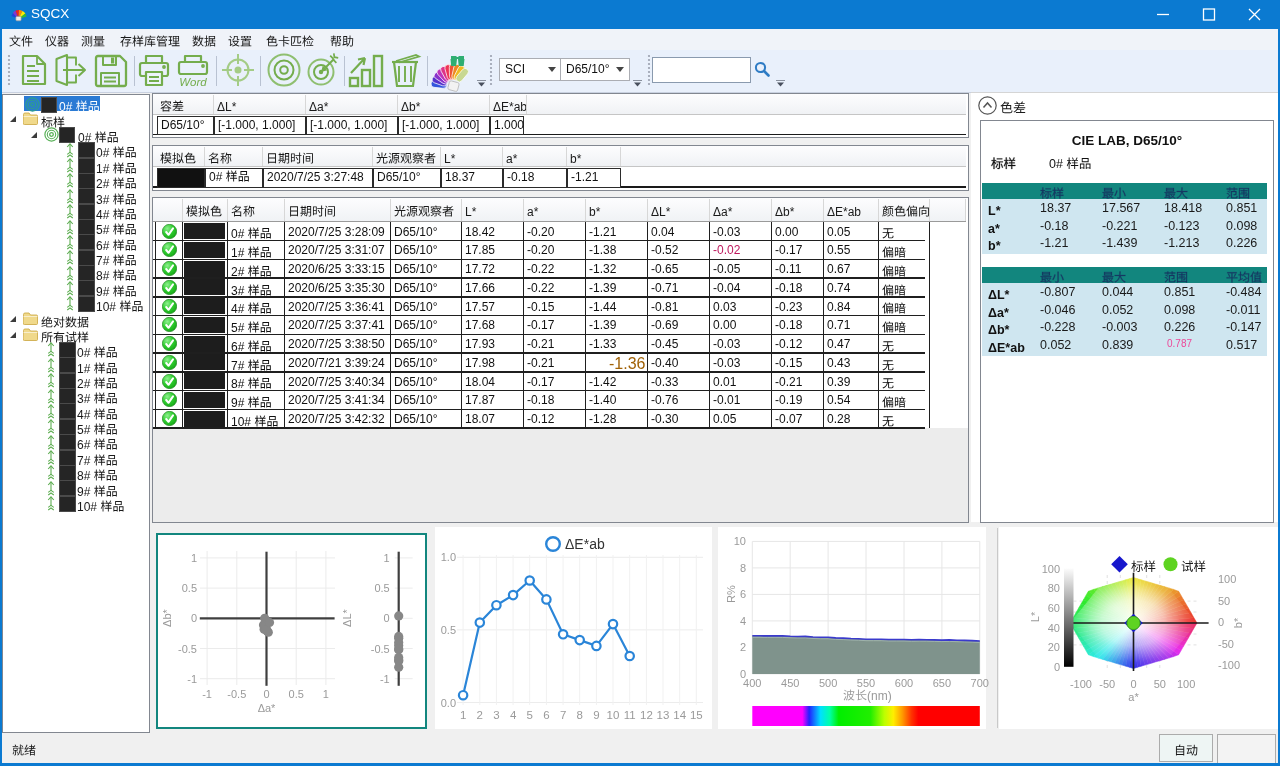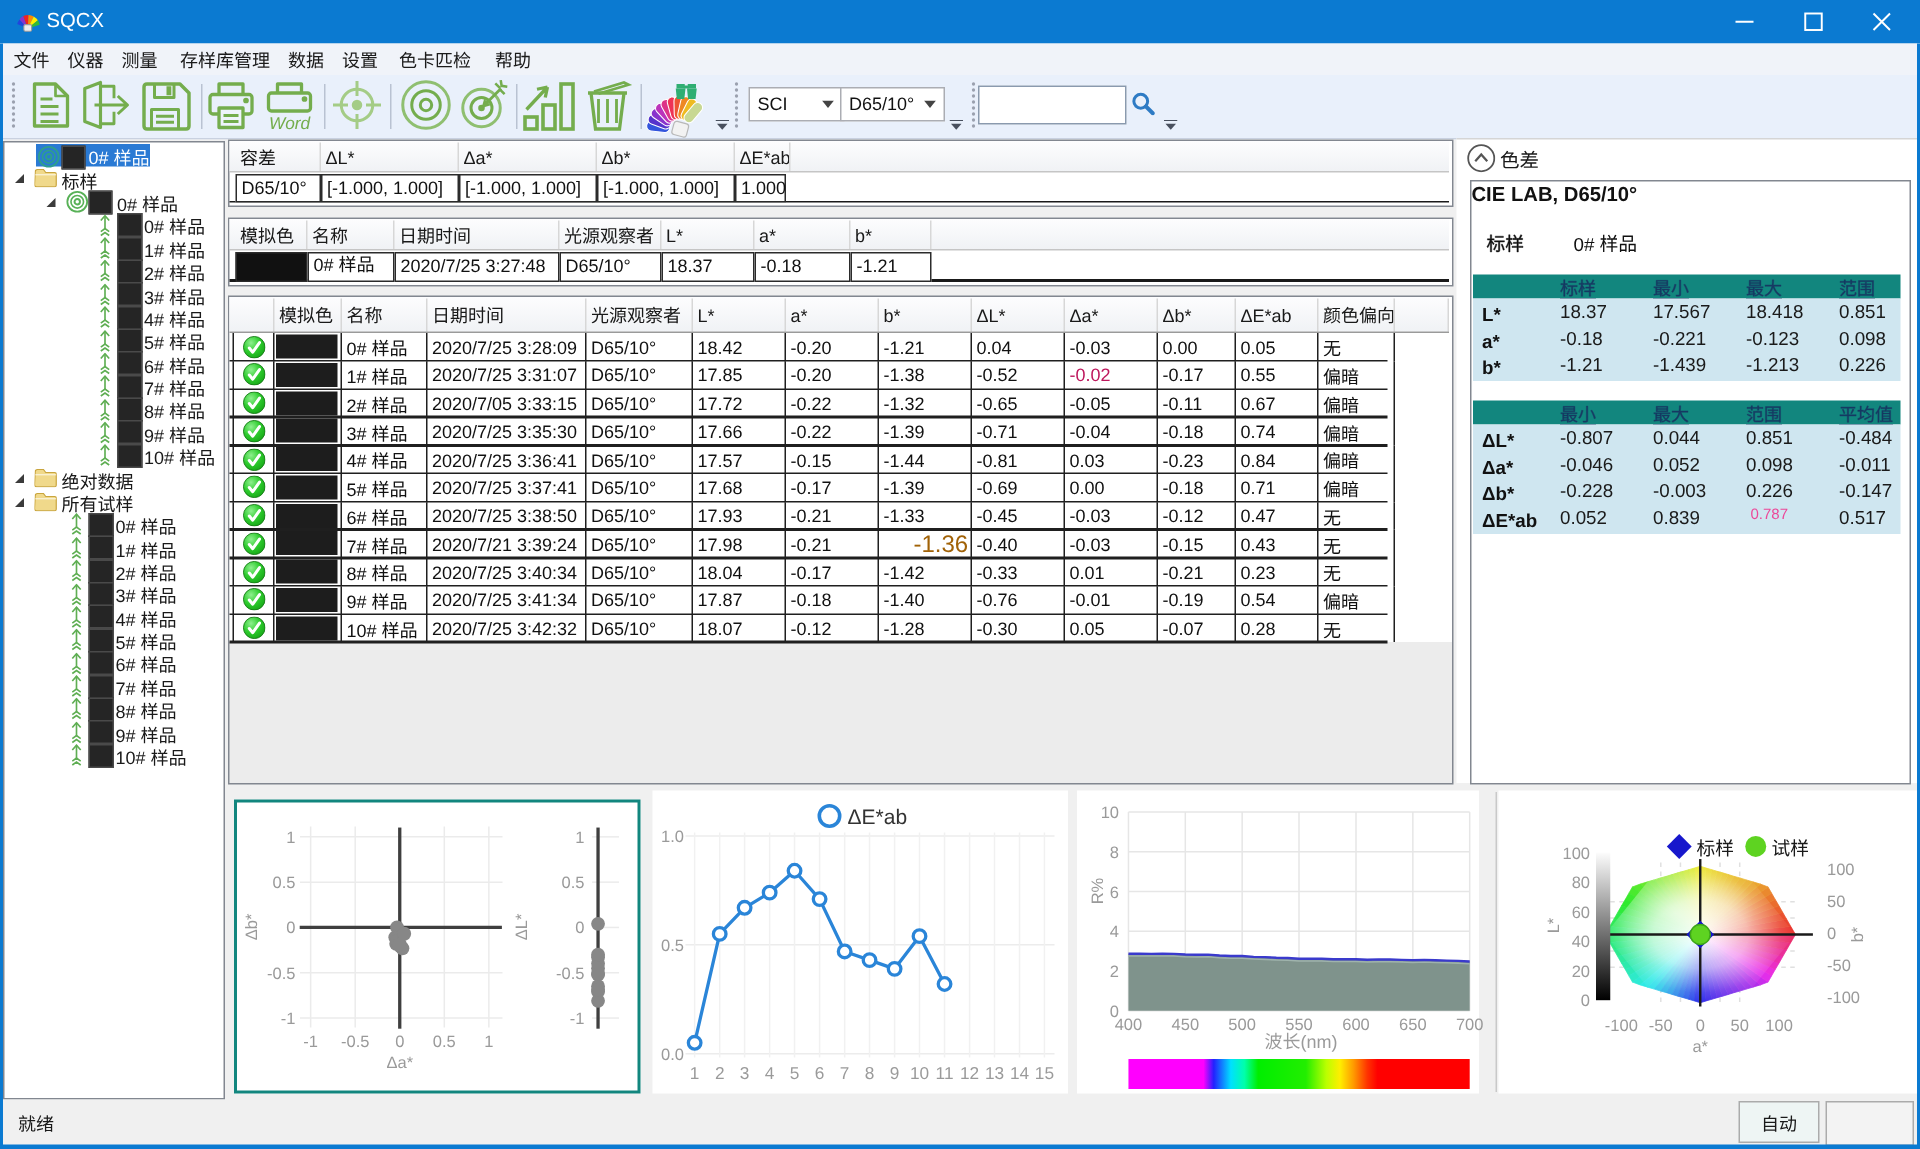--- a/index.html
+++ b/index.html
@@ -918,21 +918,21 @@
           </defs>
           <circle cx="7.5" cy="7.5" r="7.2" fill="url(#ckg)" stroke="#1a7a1a" stroke-width="0.6"></circle>
           <path d="M4.2 8 l2.3 2.8 L11 4.4" fill="none" stroke="#fff" stroke-width="2" stroke-linecap="round" stroke-linejoin="round"></path>
         </svg></div>
 <div style="position:absolute;left:31px;top:62.5px;width:41px;height:16px;background:#1d1d1d"></div>
 <div style="position:absolute;left:78px;top:63.5px"><svg width="41" height="14" viewBox="0 -10.6 41 14" style="overflow:visible;vertical-align:-3.4px;">
           <text x="0.0" y="0" font-family="Liberation Sans" font-size="12" fill="#111">2# </text>
           <use href="#zg7" fill="#111" transform="translate(16.7 0) scale(0.0120)"></use>
           <use href="#zg21" fill="#111" transform="translate(28.7 0) scale(0.0120)"></use>
         </svg></div>
-<div style="position:absolute;left:135px;top:64.0px;font-size:12px;color:#111;line-height:15px">2020/7/05 3:33:15</div>
+<div style="position:absolute;left:135px;top:64.0px;font-size:12px;color:#111;line-height:15px">2020/6/25 3:33:15</div>
 <div style="position:absolute;left:241px;top:64.0px;font-size:12px;color:#111;line-height:15px">D65/10°</div>
 <div style="position:absolute;left:312px;top:64.0px;font-size:12px;color:#111;line-height:15px">17.72</div>
 <div style="position:absolute;left:374px;top:64.0px;font-size:12px;color:#111;line-height:15px">-0.22</div>
 <div style="position:absolute;left:436px;top:64.0px;font-size:12px;color:#111;line-height:15px">-1.32</div>
 <div style="position:absolute;left:498px;top:64.0px;font-size:12px;color:#111;line-height:15px">-0.65</div>
 <div style="position:absolute;left:560px;top:64.0px;font-size:12px;color:#111;line-height:15px">-0.05</div>
 <div style="position:absolute;left:622px;top:64.0px;font-size:12px;color:#111;line-height:15px">-0.11</div>
 <div style="position:absolute;left:674px;top:64.0px;font-size:12px;color:#111;line-height:15px">0.67</div>
 <div style="position:absolute;left:729px;top:63.5px"><svg width="24" height="14" viewBox="0 -10.6 24 14" style="overflow:visible;vertical-align:-3.4px;">
           <use href="#zg44" fill="#111" transform="translate(0.0 0) scale(0.0120)"></use>
@@ -963,21 +963,21 @@
           </defs>
           <circle cx="7.5" cy="7.5" r="7.2" fill="url(#ckg)" stroke="#1a7a1a" stroke-width="0.6"></circle>
           <path d="M4.2 8 l2.3 2.8 L11 4.4" fill="none" stroke="#fff" stroke-width="2" stroke-linecap="round" stroke-linejoin="round"></path>
         </svg></div>
 <div style="position:absolute;left:31px;top:81.2px;width:41px;height:16px;background:#1d1d1d"></div>
 <div style="position:absolute;left:78px;top:82.2px"><svg width="41" height="14" viewBox="0 -10.6 41 14" style="overflow:visible;vertical-align:-3.4px;">
           <text x="0.0" y="0" font-family="Liberation Sans" font-size="12" fill="#111">3# </text>
           <use href="#zg7" fill="#111" transform="translate(16.7 0) scale(0.0120)"></use>
           <use href="#zg21" fill="#111" transform="translate(28.7 0) scale(0.0120)"></use>
         </svg></div>
-<div style="position:absolute;left:135px;top:82.8px;font-size:12px;color:#111;line-height:15px">2020/7/25 3:35:30</div>
+<div style="position:absolute;left:135px;top:82.8px;font-size:12px;color:#111;line-height:15px">2020/6/25 3:35:30</div>
 <div style="position:absolute;left:241px;top:82.8px;font-size:12px;color:#111;line-height:15px">D65/10°</div>
 <div style="position:absolute;left:312px;top:82.8px;font-size:12px;color:#111;line-height:15px">17.66</div>
 <div style="position:absolute;left:374px;top:82.8px;font-size:12px;color:#111;line-height:15px">-0.22</div>
 <div style="position:absolute;left:436px;top:82.8px;font-size:12px;color:#111;line-height:15px">-1.39</div>
 <div style="position:absolute;left:498px;top:82.8px;font-size:12px;color:#111;line-height:15px">-0.71</div>
 <div style="position:absolute;left:560px;top:82.8px;font-size:12px;color:#111;line-height:15px">-0.04</div>
 <div style="position:absolute;left:622px;top:82.8px;font-size:12px;color:#111;line-height:15px">-0.18</div>
 <div style="position:absolute;left:674px;top:82.8px;font-size:12px;color:#111;line-height:15px">0.74</div>
 <div style="position:absolute;left:729px;top:82.2px"><svg width="24" height="14" viewBox="0 -10.6 24 14" style="overflow:visible;vertical-align:-3.4px;">
           <use href="#zg44" fill="#111" transform="translate(0.0 0) scale(0.0120)"></use>
@@ -1194,21 +1194,21 @@
           <use href="#zg21" fill="#111" transform="translate(28.7 0) scale(0.0120)"></use>
         </svg></div>
 <div style="position:absolute;left:135px;top:176.5px;font-size:12px;color:#111;line-height:15px">2020/7/25 3:40:34</div>
 <div style="position:absolute;left:241px;top:176.5px;font-size:12px;color:#111;line-height:15px">D65/10°</div>
 <div style="position:absolute;left:312px;top:176.5px;font-size:12px;color:#111;line-height:15px">18.04</div>
 <div style="position:absolute;left:374px;top:176.5px;font-size:12px;color:#111;line-height:15px">-0.17</div>
 <div style="position:absolute;left:436px;top:176.5px;font-size:12px;color:#111;line-height:15px">-1.42</div>
 <div style="position:absolute;left:498px;top:176.5px;font-size:12px;color:#111;line-height:15px">-0.33</div>
 <div style="position:absolute;left:560px;top:176.5px;font-size:12px;color:#111;line-height:15px">0.01</div>
 <div style="position:absolute;left:622px;top:176.5px;font-size:12px;color:#111;line-height:15px">-0.21</div>
-<div style="position:absolute;left:674px;top:176.5px;font-size:12px;color:#111;line-height:15px">0.23</div>
+<div style="position:absolute;left:674px;top:176.5px;font-size:12px;color:#111;line-height:15px">0.39</div>
 <div style="position:absolute;left:729px;top:176.0px"><svg width="12" height="14" viewBox="0 -10.6 12 14" style="overflow:visible;vertical-align:-3.4px;">
           <use href="#zg46" fill="#111" transform="translate(0.0 0) scale(0.0120)"></use>
         </svg></div>
 <div style="position:absolute;left:29px;top:174.0px;width:1.4px;height:18.75px;background:#1f1f1f"></div>
 <div style="position:absolute;left:74px;top:174.0px;width:1.4px;height:18.75px;background:#1f1f1f"></div>
 <div style="position:absolute;left:131px;top:174.0px;width:1.4px;height:18.75px;background:#1f1f1f"></div>
 <div style="position:absolute;left:237px;top:174.0px;width:1.4px;height:18.75px;background:#1f1f1f"></div>
 <div style="position:absolute;left:308px;top:174.0px;width:1.4px;height:18.75px;background:#1f1f1f"></div>
 <div style="position:absolute;left:370px;top:174.0px;width:1.4px;height:18.75px;background:#1f1f1f"></div>
 <div style="position:absolute;left:432px;top:174.0px;width:1.4px;height:18.75px;background:#1f1f1f"></div>
@@ -1312,21 +1312,21 @@
 <div style="position:absolute;left:971px;top:92px;width:307px;height:429px;background:#fff;border-top:1px solid #d5d5d5">
 <svg width="19" height="19" viewBox="0 0 19 19" style="position:absolute;left:7px;top:3px">
         <circle cx="9.5" cy="9.5" r="8.7" fill="none" stroke="#555" stroke-width="1.2"></circle>
         <path d="M5.5 11.5 L9.5 7 L13.5 11.5" fill="none" stroke="#555" stroke-width="1.5"></path>
       </svg>
 <div style="position:absolute;left:29px;top:5px"><svg width="26" height="15" viewBox="0 -11.4 26 15" style="overflow:visible;vertical-align:-3.6px;">
           <use href="#zg15" fill="#1a1a1a" transform="translate(0.0 0) scale(0.0130)"></use>
           <use href="#zg29" fill="#1a1a1a" transform="translate(13.0 0) scale(0.0130)"></use>
         </svg></div>
 <div style="position:absolute;left:9px;top:27px;width:292px;height:401px;border:1px solid #828790;background:#fff">
-<div style="position:absolute;left:0;top:1px;width:292px;text-align:left;font-size:13.5px;font-weight:bold;color:#111;font-family:'Liberation Sans'">CIE LAB, D65/10°</div>
+<div style="position:absolute;left:0;top:12px;width:292px;text-align:center;font-size:13.5px;font-weight:bold;color:#111;font-family:'Liberation Sans'">CIE LAB, D65/10°</div>
 <div style="position:absolute;left:10px;top:33px"><svg width="25" height="15" viewBox="0 -11.0 25 15" style="overflow:visible;vertical-align:-4.0px;">
             <use href="#zg22" fill="#111" stroke="#111" stroke-width="22" transform="translate(0.0 0) scale(0.0125)"></use>
             <use href="#zg7" fill="#111" stroke="#111" stroke-width="22" transform="translate(12.5 0) scale(0.0125)"></use>
           </svg></div>
 <div style="position:absolute;left:68px;top:33px"><svg width="42" height="15" viewBox="0 -11.0 42 15" style="overflow:visible;vertical-align:-4.0px;">
             <text x="0.0" y="0" font-family="Liberation Sans" font-size="12.5" fill="#111">0# </text>
             <use href="#zg7" fill="#111" transform="translate(17.4 0) scale(0.0125)"></use>
             <use href="#zg21" fill="#111" transform="translate(29.9 0) scale(0.0125)"></use>
           </svg></div>
 <div style="position:absolute;left:1px;top:62px;width:285px;height:16px;background:#12867e"></div>

